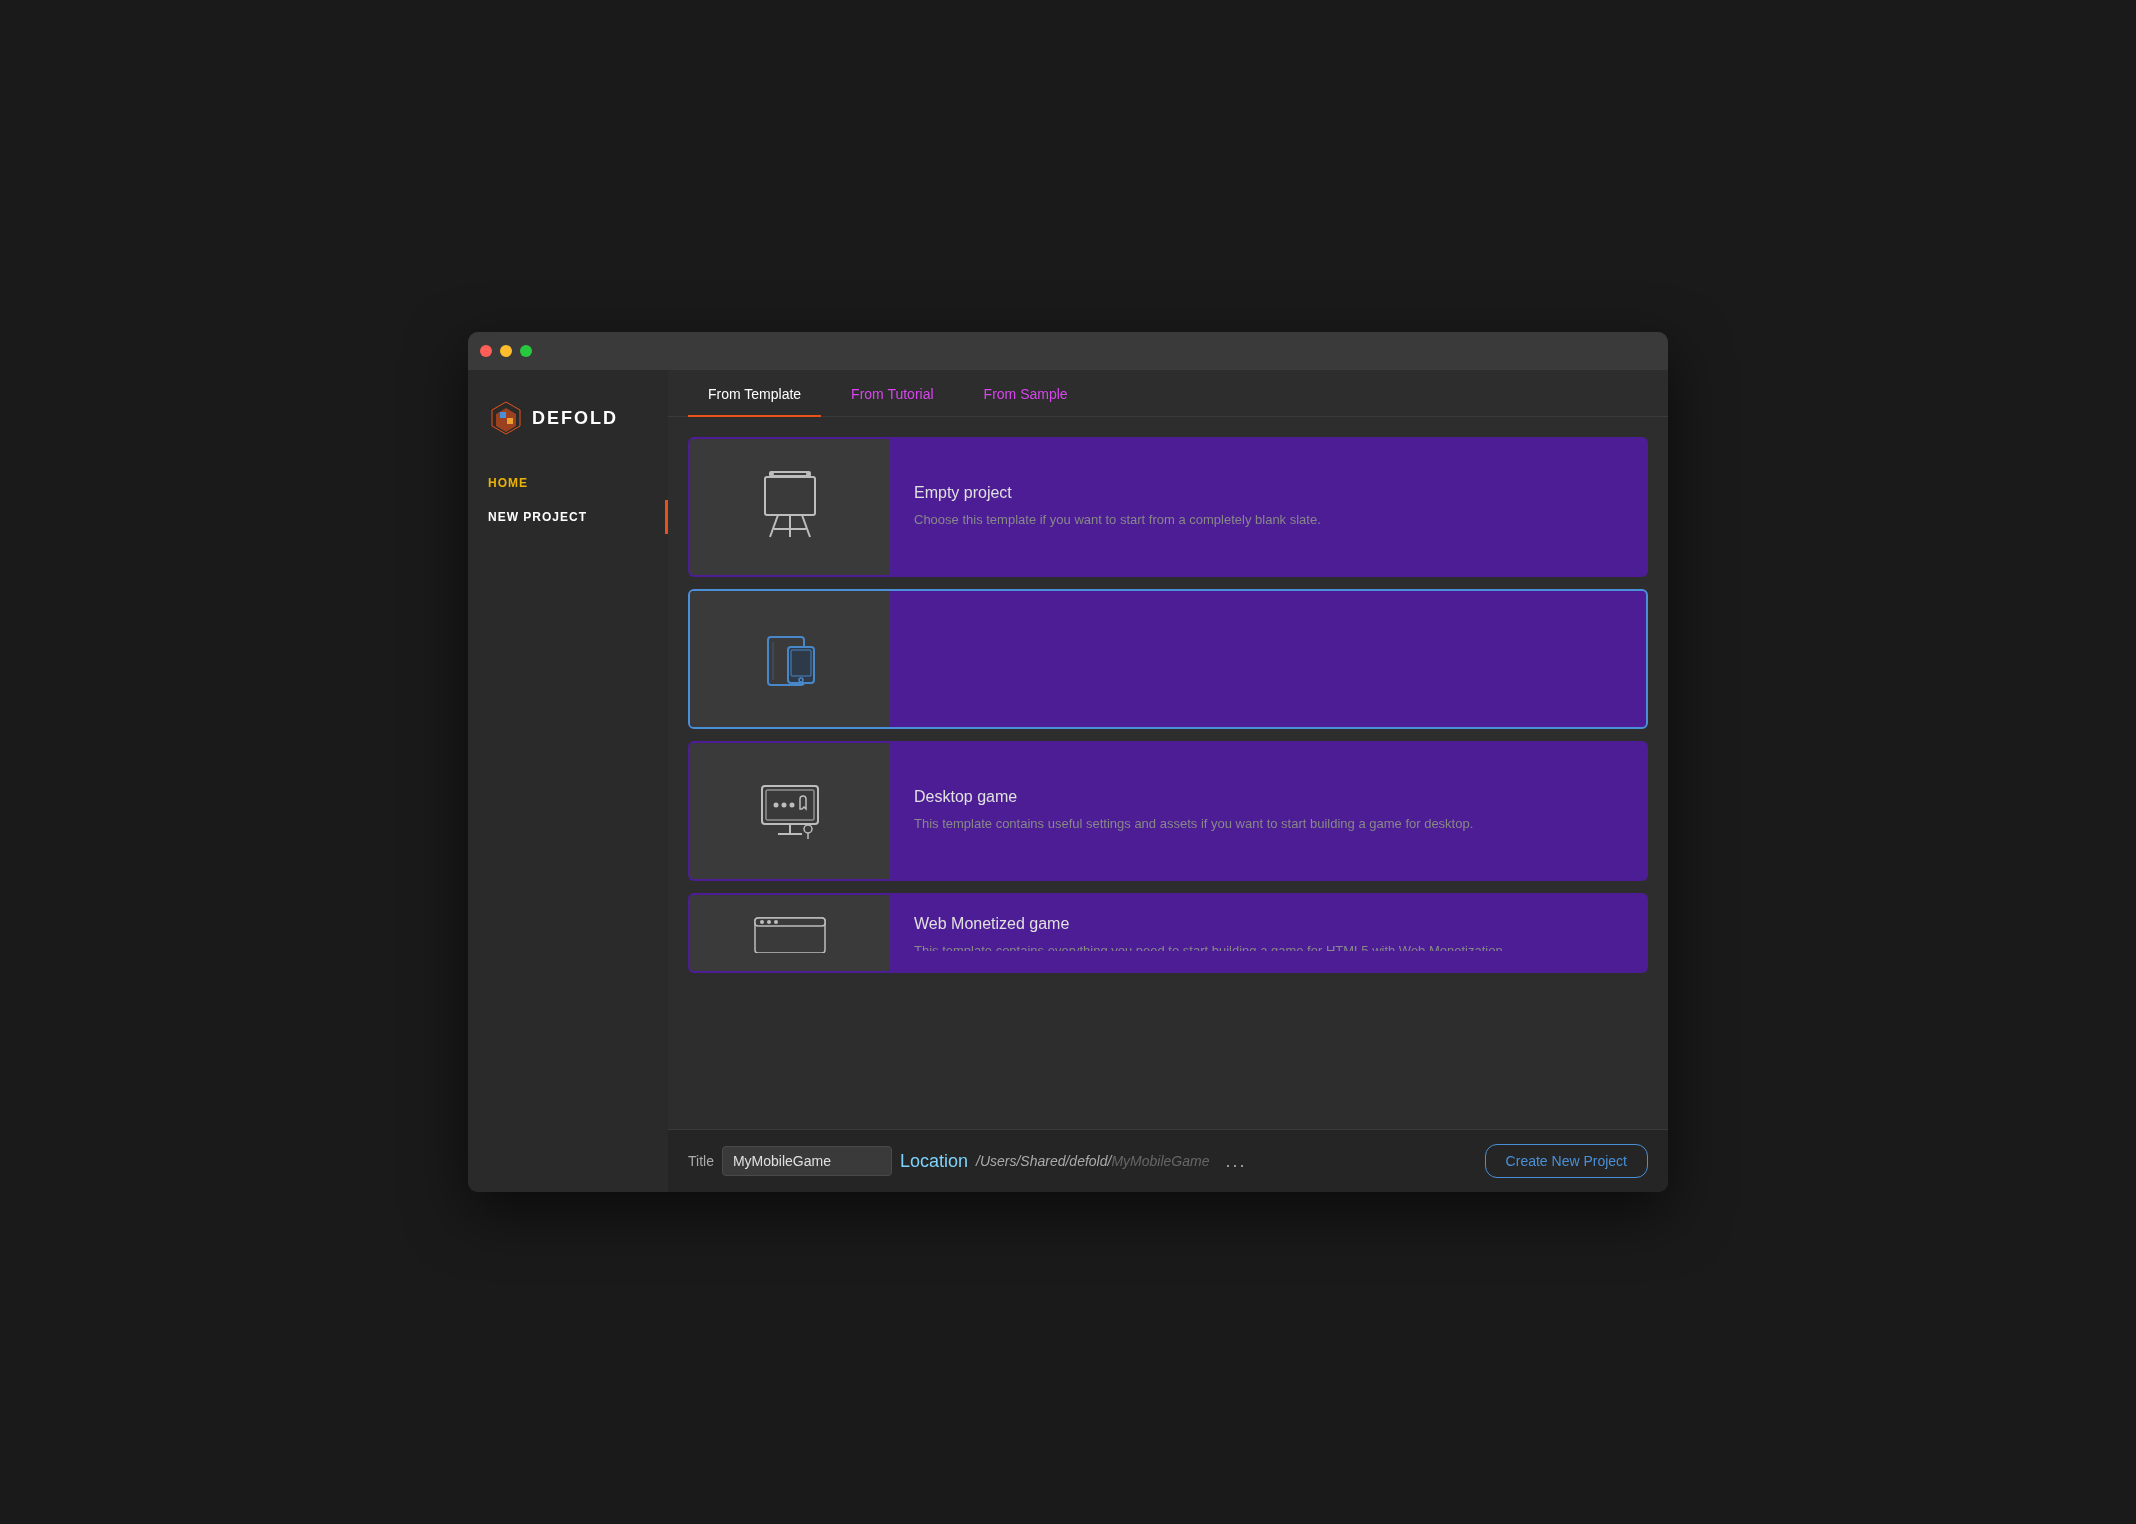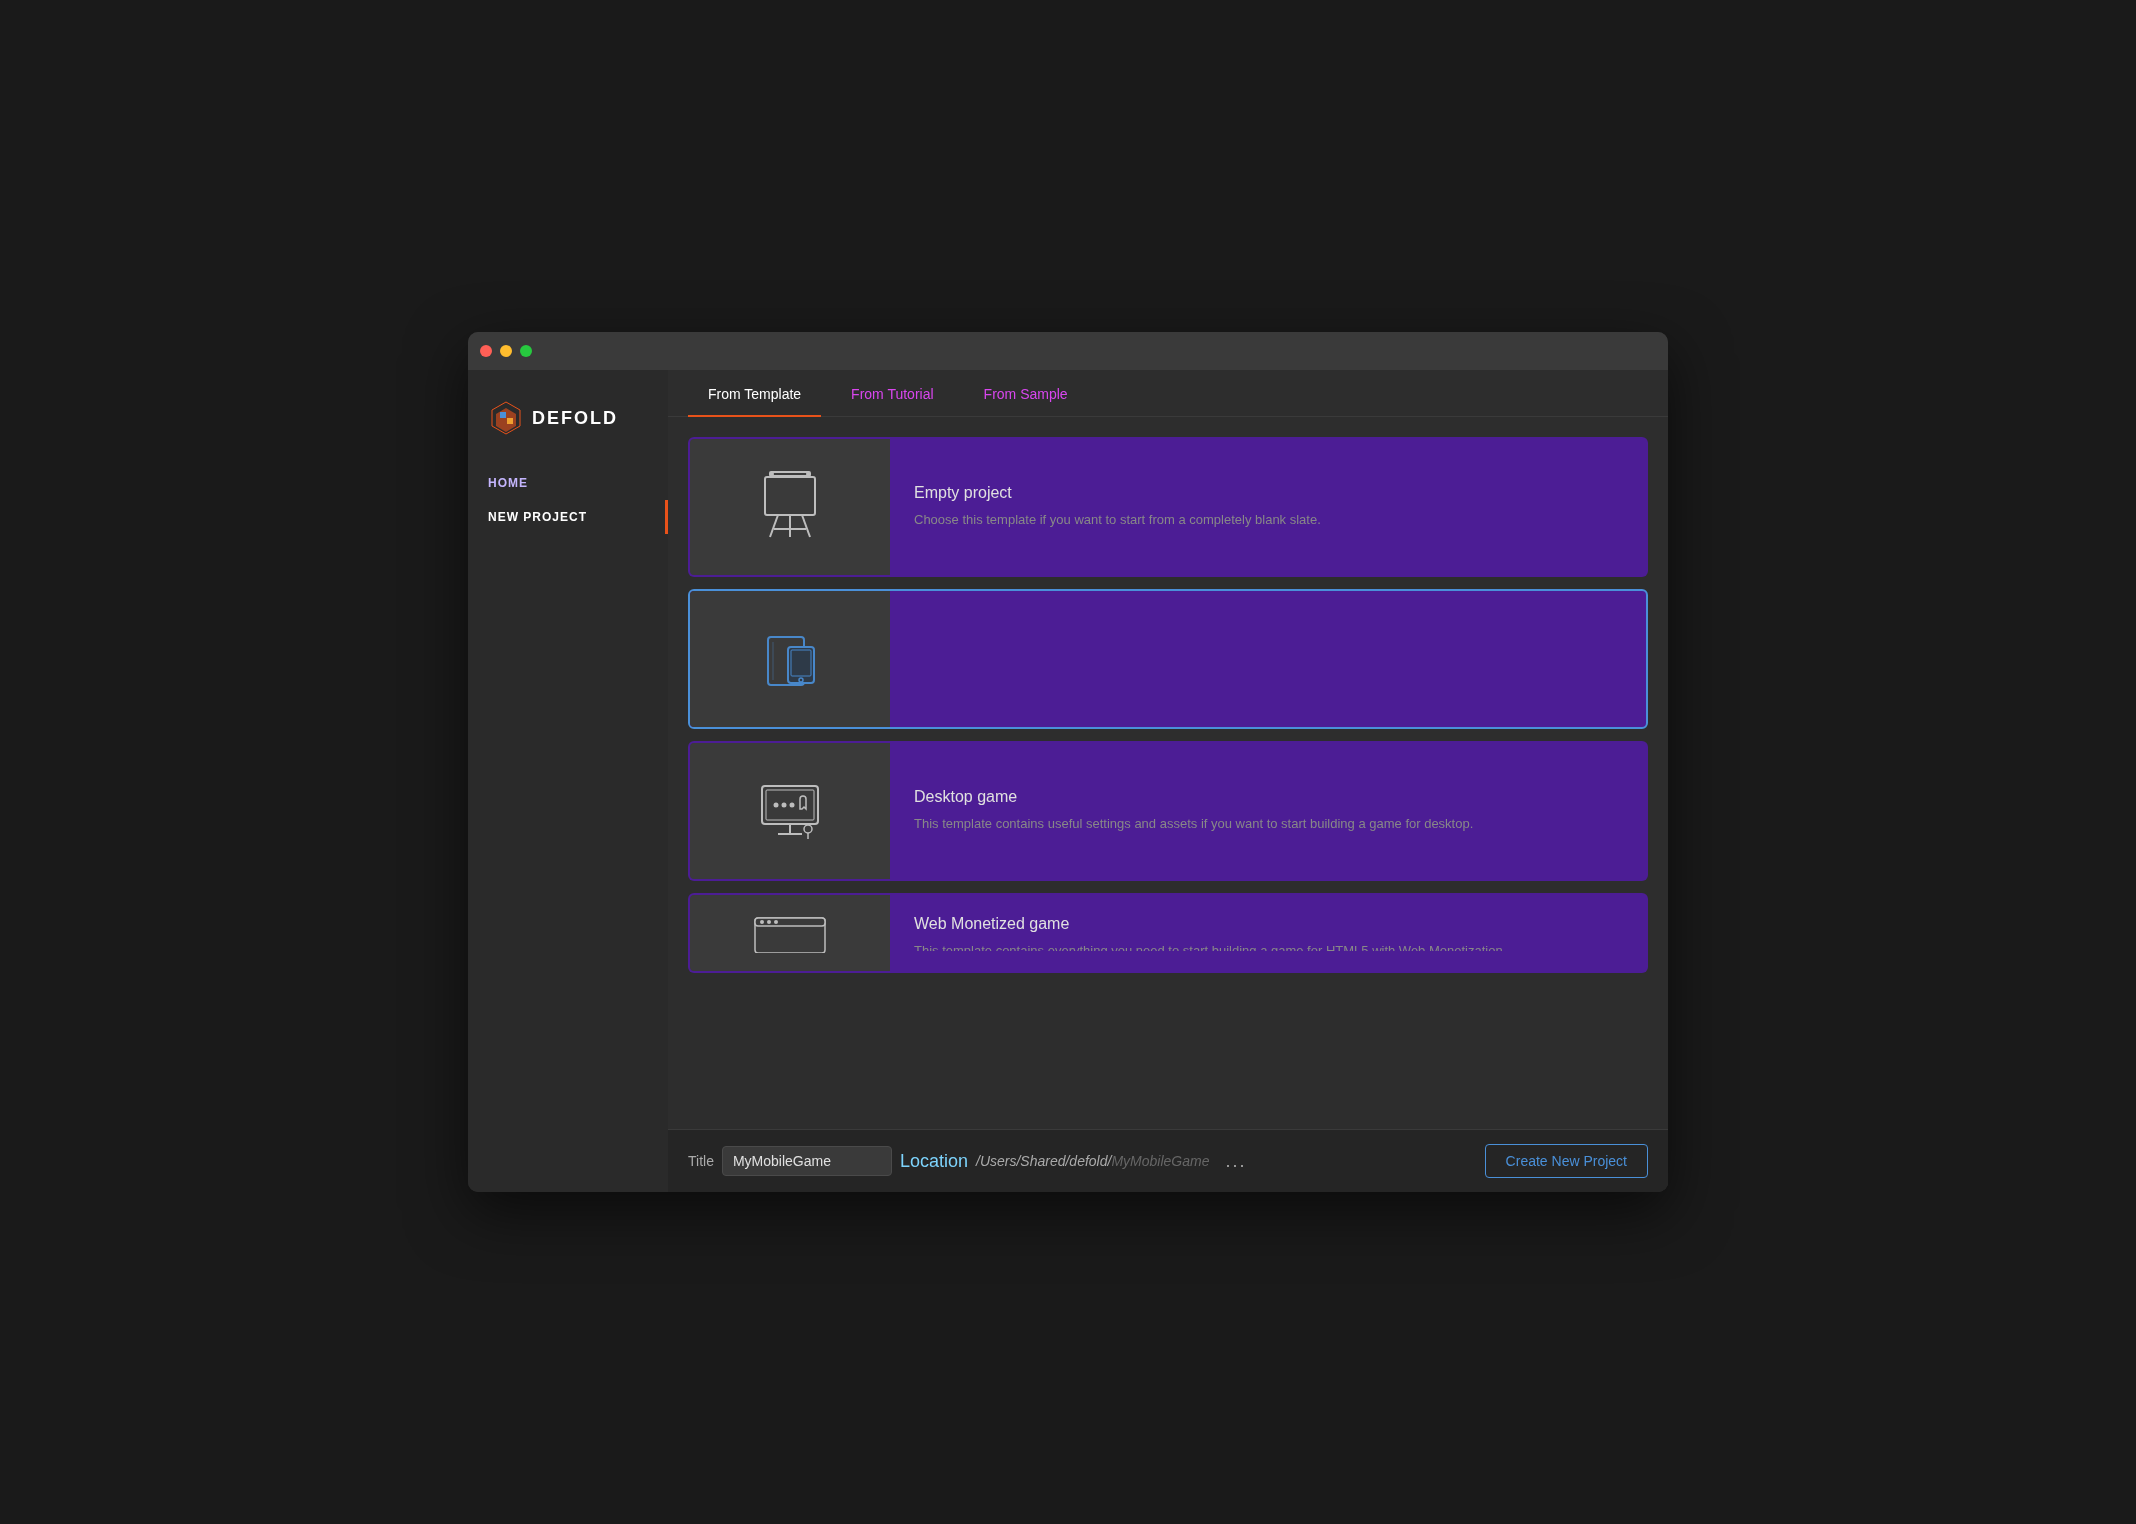--- a/index.html
+++ b/index.html
@@ -67,21 +67,21 @@
       font-size: 18px;
       font-weight: 700;
       letter-spacing: 2px;
     }
     .sidebar-nav {
       display: flex;
       flex-direction: column;
     }
     .sidebar-item {
       padding: 10px 20px;
-      color: #c4b5fd;
+      color: #eab308;
       font-size: 12px;
       font-weight: 600;
       letter-spacing: 1px;
       cursor: pointer;
       text-transform: uppercase;
       position: relative;
     }
     .sidebar-item.active {
       color: #ffffff;
     }
@@ -233,21 +233,21 @@
       padding: 0 8px;
       letter-spacing: 2px;
     }
     .spacer { flex: 1; }
     .create-button {
       background: transparent;
       border: 1px solid #4a90d9;
       color: #4a90d9;
       font-size: 14px;
       padding: 8px 20px;
-      border-radius: 4px;
+      border-radius: 12px;
       cursor: pointer;
       white-space: nowrap;
     }
     
     .template-card.partial {
       min-height: 80px;
       max-height: 80px;
     }
   </style>
 </head>

